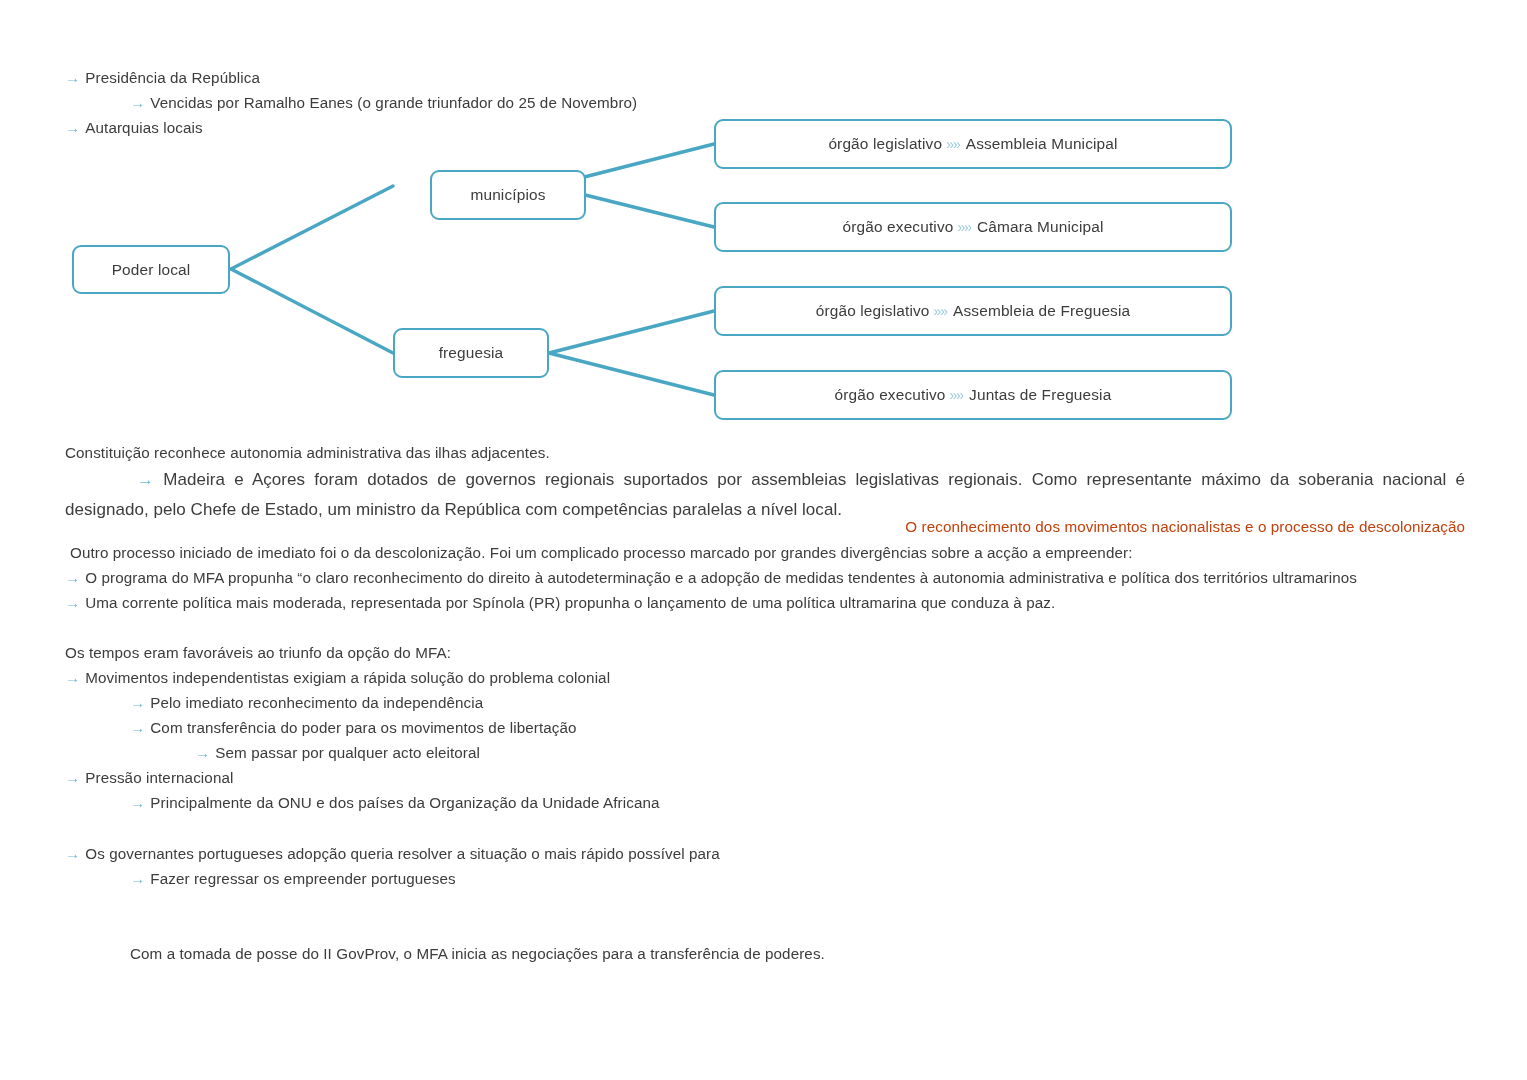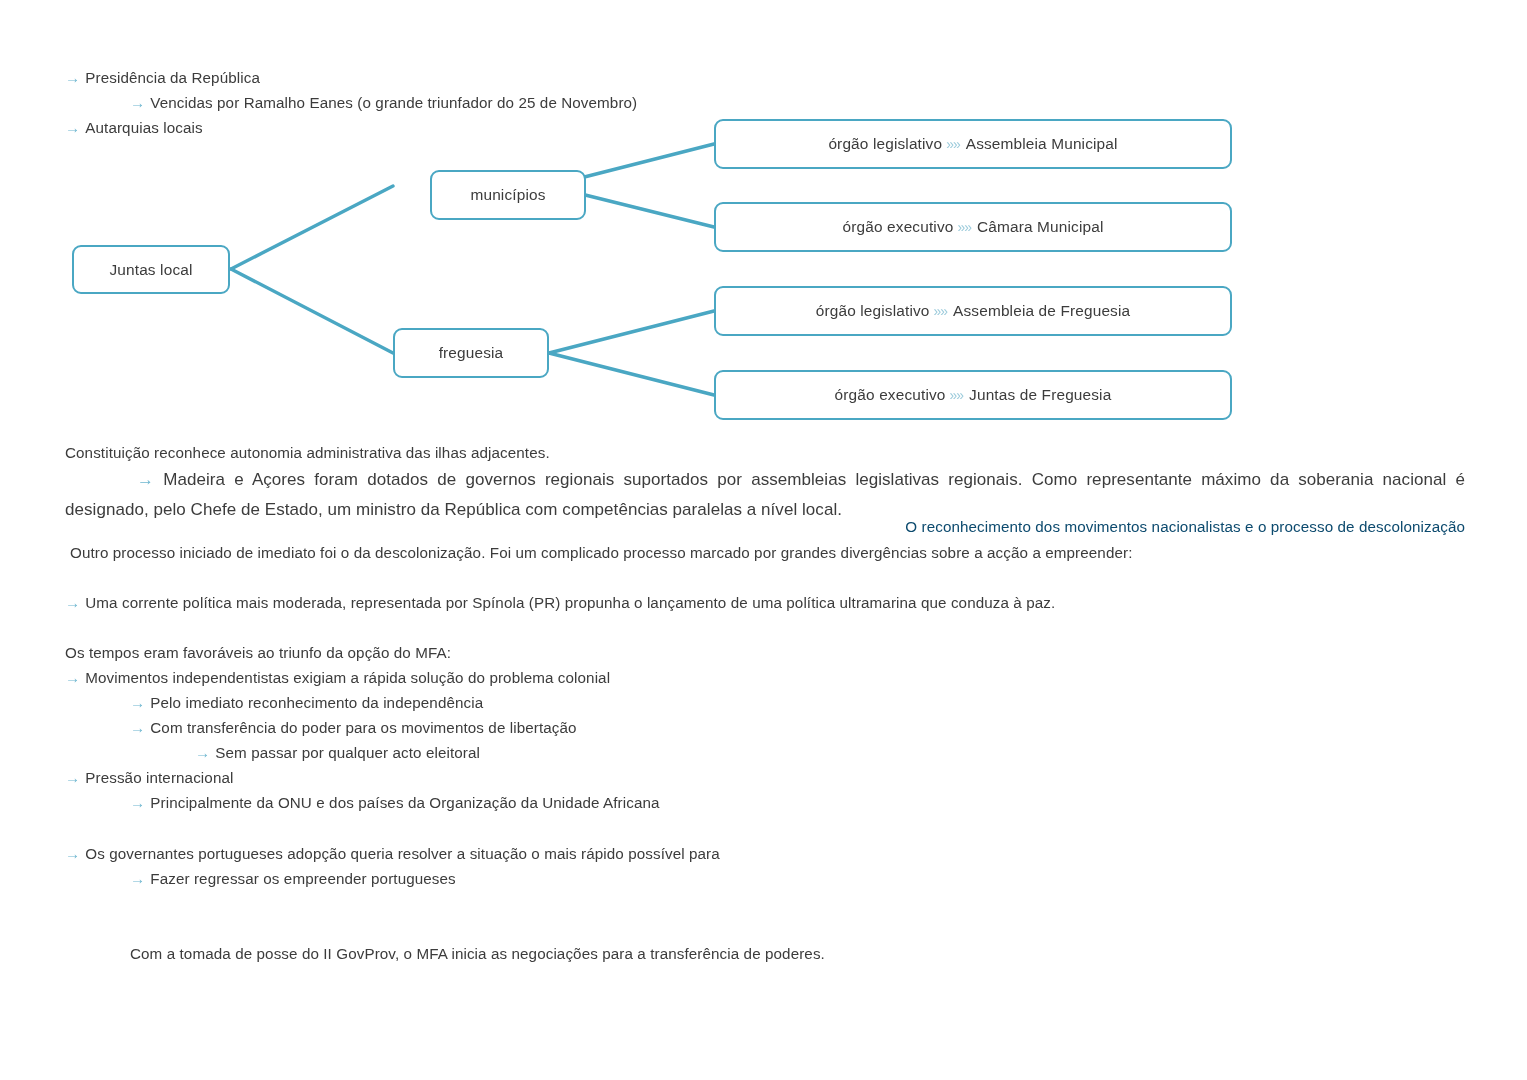--- a/index.html
+++ b/index.html
@@ -78,21 +78,21 @@
     text-align: justify;
     letter-spacing: 0.05px;
   }
   .indent-arrow {
     color: #6fb7d0;
     padding-left: 72px;
   }
   .section-head {
     position: absolute;
     font-size: 15.2px;
-    color: #0c4a6e;
+    color: #c2410c;
     white-space: nowrap;
     letter-spacing: 0.1px;
   }
 </style>
 </head>
 <body>
 
 <div class="page">
 
   <div class="line" style="left:65px; top:68px;">
@@ -112,21 +112,21 @@
     <line x1="231" y1="269" x2="393" y2="353" stroke="#4aa7c3" stroke-width="3.4" stroke-linecap="round"></line>
 
     <line x1="549" y1="186" x2="714" y2="144" stroke="#4aa7c3" stroke-width="3.4" stroke-linecap="round"></line>
     <line x1="549" y1="186" x2="714" y2="227" stroke="#4aa7c3" stroke-width="3.4" stroke-linecap="round"></line>
 
     <line x1="549" y1="353" x2="714" y2="311" stroke="#4aa7c3" stroke-width="3.4" stroke-linecap="round"></line>
     <line x1="549" y1="353" x2="714" y2="395" stroke="#4aa7c3" stroke-width="3.4" stroke-linecap="round"></line>
   </svg>
 
   <div class="node" style="left:72px; top:245px; width:158px; height:49px;">
-    <span>Juntas local</span>
+    <span>Poder local</span>
   </div>
 
   <div class="node" style="left:393px; top:170px; width:156px; height:50px;margin-left:37px;">
     <span>municípios</span>
   </div>
 
   <div class="node" style="left:393px; top:328px; width:156px; height:50px;">
     <span>freguesia</span>
   </div>
 
@@ -161,20 +161,23 @@
   <div class="para" style="left:65px; top:465px; width:1400px;">
     <span class="indent-arrow">→</span>
     <span>Madeira e Açores foram dotados de governos regionais suportados por assembleias legislativas regionais. Como representante máximo da soberania nacional é designado, pelo Chefe de Estado, um ministro da República com competências paralelas a nível local.</span>
   </div>
 
   <div class="section-head" style="left:1465px; top:518px; transform:translateX(-100%);">O reconhecimento dos movimentos nacionalistas e o processo de descolonização</div>
 
   <div class="line" style="left:70px; top:543px;">
     <span>Outro processo iniciado de imediato foi o da descolonização. Foi um complicado processo marcado por grandes divergências sobre a acção a empreender:</span>
   </div>
+  <div class="line" style="left:65px; top:568px;">
+    <span class="arrow">→</span><span>O programa do MFA propunha “o claro reconhecimento do direito à autodeterminação e a adopção de medidas tendentes à autonomia administrativa e política dos territórios ultramarinos</span>
+  </div>
   <div class="line" style="left:65px; top:593px;">
     <span class="arrow">→</span><span>Uma corrente política mais moderada, representada por Spínola (PR) propunha o lançamento de uma política ultramarina que conduza à paz.</span>
   </div>
 
   <div class="line" style="left:65px; top:643px;">
     <span>Os tempos eram favoráveis ao triunfo da opção do MFA:</span>
   </div>
 
   <div class="line" style="left:65px; top:668px;">
     <span class="arrow">→</span><span>Movimentos independentistas exigiam a rápida solução do problema colonial</span>

